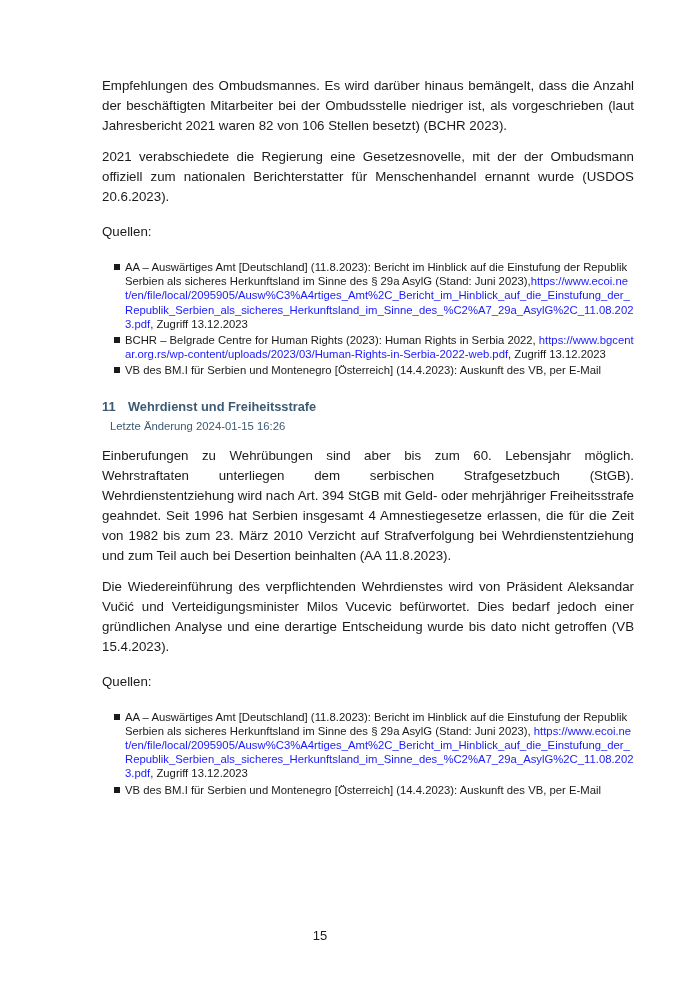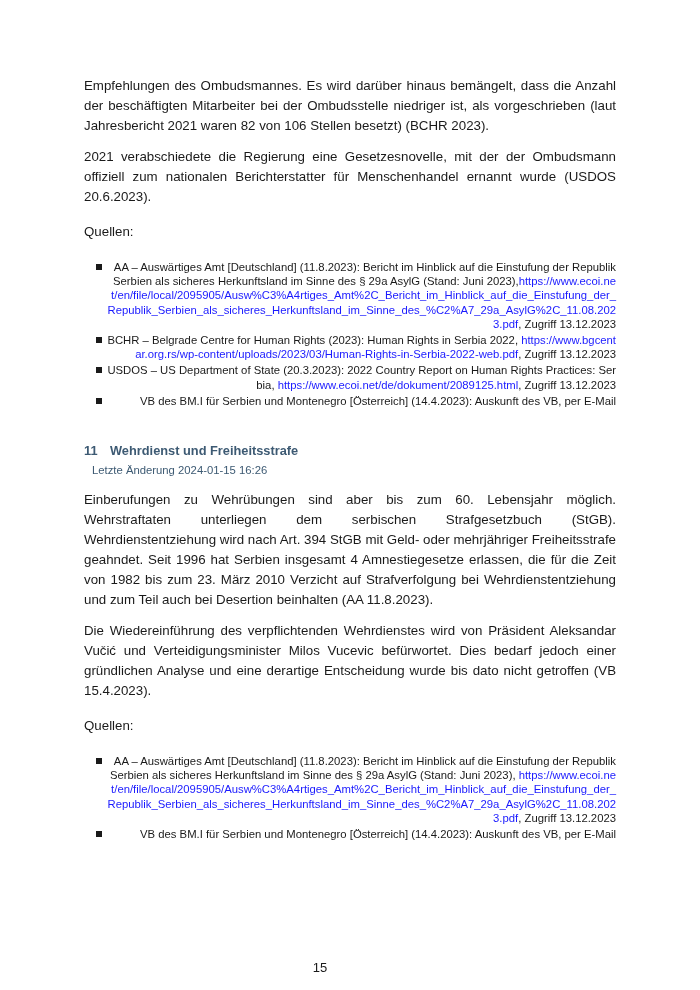--- a/index.html
+++ b/index.html
@@ -1,41 +1,40 @@
 <!DOCTYPE html>
 <html><head>
 <meta charset="utf-8">
 <style>
   html, body { margin: 0; padding: 0; background: #ffffff; }
   body { width: 700px; height: 990px; position: relative; overflow: hidden;
          font-family: "Liberation Sans", sans-serif; color: #1a1a1a; }
-  .page { position: absolute; left: 84px; top: 76px; width: 532px; }
+  .page { position: absolute; left: 102px; top: 76px; width: 532px; }
   p.body { font-size: 13.3px; line-height: 20px; margin: 0 0 11px 0; text-align: justify; }
   p.label { font-size: 13.3px; line-height: 20px; margin: 15px 0 18px 0; }
-  ul.sources { list-style: none; margin: 0 0 0 12px; padding: 0; text-align: right; }
+  ul.sources { list-style: none; margin: 0 0 0 12px; padding: 0; }
   ul.sources li { position: relative; padding-left: 11px; font-size: 11.3px; line-height: 14.2px; margin-bottom: 2px; word-break: break-all; }
   ul.sources li .bullet { position: absolute; left: 0; top: 4px; width: 6px; height: 6px; background: #1a1a1a; }
   a.link { color: #1a1aff; text-decoration: none; }
   .section-head { margin-top: 20px; font-size: 12.8px; font-weight: bold; color: #3d5a73; line-height: 18px; }
-  .section-head .num { display: inline-block; width: 26px; margin-top: 14px; }
+  .section-head .num { display: inline-block; width: 26px; }
   .changed { font-size: 11.3px; color: #3d5a73; line-height: 16px; margin: 2px 0 12px 8px; }
-  .pagenum { position: absolute; left: 0; width: 640px; top: 960px; text-align: center; font-size: 13px; }
+  .pagenum { position: absolute; left: 0; width: 640px; top: 928px; text-align: center; font-size: 13px; }
 </style>
 </head>
 <body>
 
 <div class="page">
   <p class="body">Empfehlungen des Ombudsmannes. Es wird darüber hinaus bemängelt, dass die Anzahl der beschäftigten Mitarbeiter bei der Ombudsstelle niedriger ist, als vorgeschrieben (laut Jahresbericht 2021 waren 82 von 106 Stellen besetzt) (BCHR 2023).</p>
   <p class="body">2021 verabschiedete die Regierung eine Gesetzesnovelle, mit der der Ombudsmann offiziell zum nationalen Berichterstatter für Menschenhandel ernannt wurde (USDOS 20.6.2023).</p>
   <p class="label">Quellen:</p>
 
   <ul class="sources">
     <li><span class="bullet"></span><span>AA – Auswärtiges Amt [Deutschland] (11.8.2023): Bericht im Hinblick auf die Einstufung der Republik Serbien als sicheres Herkunftsland im Sinne des § 29a AsylG (Stand: Juni 2023),</span><a class="link">https://www.ecoi.net/en/file/local/2095905/Ausw%C3%A4rtiges_Amt%2C_Bericht_im_Hinblick_auf_die_Einstufung_der_Republik_Serbien_als_sicheres_Herkunftsland_im_Sinne_des_%C2%A7_29a_AsylG%2C_11.08.2023.pdf</a><span>, Zugriff 13.12.2023</span></li>
     <li><span class="bullet"></span><span>BCHR – Belgrade Centre for Human Rights (2023): Human Rights in Serbia 2022, </span><a class="link">https://www.bgcentar.org.rs/wp-content/uploads/2023/03/Human-Rights-in-Serbia-2022-web.pdf</a><span>, Zugriff 13.12.2023</span></li>
-    <li><span class="bullet"></span><span>USDOS – US Department of State (20.3.2023): 2022 Country Report on Human Rights Practices: Serbia, </span><a class="link">https://www.ecoi.net/de/dokument/2089125.html</a><span>, Zugriff 13.12.2023</span></li>
     <li><span class="bullet"></span><span>VB des BM.I für Serbien und Montenegro [Österreich] (14.4.2023): Auskunft des VB, per E-Mail</span></li>
   </ul>
 
   <div class="section-head"><span class="num">11</span><span>Wehrdienst und Freiheitsstrafe</span></div>
   <div class="changed">Letzte Änderung 2024-01-15 16:26</div>
 
   <p class="body">Einberufungen zu Wehrübungen sind aber bis zum 60. Lebensjahr möglich. Wehrstraftaten unterliegen dem serbischen Strafgesetzbuch (StGB). Wehrdienstentziehung wird nach Art. 394 StGB mit Geld- oder mehrjähriger Freiheitsstrafe geahndet. Seit 1996 hat Serbien insgesamt 4 Amnestiegesetze erlassen, die für die Zeit von 1982 bis zum 23. März 2010 Verzicht auf Strafverfolgung bei Wehrdienstentziehung und zum Teil auch bei Desertion beinhalten (AA 11.8.2023).</p>
   <p class="body">Die Wiedereinführung des verpflichtenden Wehrdienstes wird von Präsident Aleksandar Vučić und Verteidigungsminister Milos Vucevic befürwortet. Dies bedarf jedoch einer gründlichen Analyse und eine derartige Entscheidung wurde bis dato nicht getroffen (VB 15.4.2023).</p>
   <p class="label">Quellen:</p>
 

